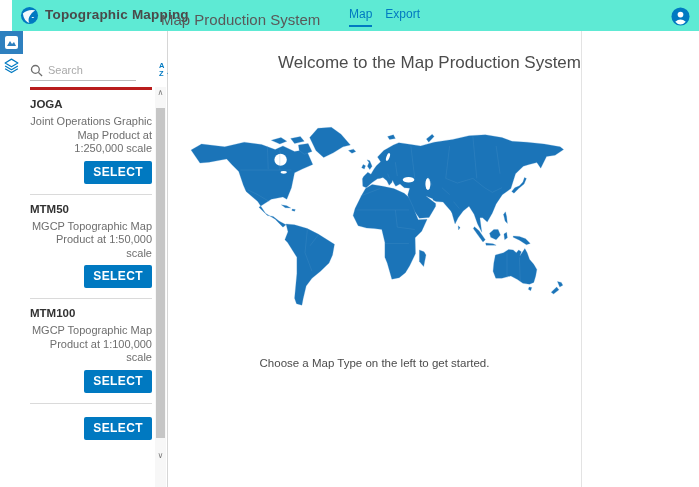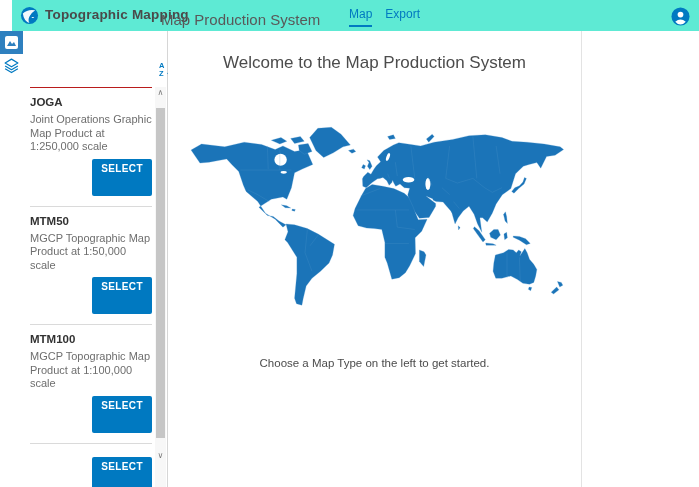--- a/index.html
+++ b/index.html
@@ -34,42 +34,42 @@
                 border-bottom:1px solid #bdbdbd; display:flex; align-items:center; gap:5px; }
   .search-box input { border:none; outline:none; width:84px; font-size:11px; color:#4c4c4c;
                       font-family:"Liberation Sans", sans-serif; }
   .search-box input::placeholder { color:#a9a9a9; }
   .sort-btn { position:absolute; right:-16px; top:0; width:18px; height:20px; cursor:pointer;
               color:#0079c1; display:flex; align-items:center; }
   .sort-az { display:flex; flex-direction:column; font-size:7.5px; font-weight:700; line-height:8px; }
   .sort-arrow { font-size:11px; line-height:11px; margin-left:1px; }
 
   .list { position:absolute; left:7px; right:15px; top:56px; bottom:0; overflow:hidden;
-          border-top:1px solid #b91c1c; }
+          border-top:3px solid #b91c1c; }
   .item { padding:8px 0 10px 0; border-bottom:1px solid #dadada; }
   .item:last-child { border-bottom:none; }
   .item-title { font-size:11.5px; font-weight:700; color:#323232; margin-bottom:5px; }
-  .item-desc { font-size:11px; line-height:13.5px; color:#6e6e6e; }
+  .item-desc { font-size:11px; line-height:13.5px; color:#6e6e6e;text-align:right; }
   .select-btn { display:block; margin:5px 0 0 auto; background:#0079c1; color:#fff;
-                font-size:10px; font-weight:700; letter-spacing:.4px; border:none;
-                border-radius:2px; padding:4px 9px 22px; cursor:pointer;
+                font-size:12px; font-weight:700; letter-spacing:.4px; border:none;
+                border-radius:2px; padding:4px 9px 5px; cursor:pointer;
                 font-family:"Liberation Sans", sans-serif; }
 
   
   .v-scrollbar { position:absolute; right:1px; top:56px; bottom:0; width:11px; background:#f7f7f7; }
   .scroll-arrow { width:11px; height:12px; font-size:8px; color:#7a7a7a; text-align:center;
                   line-height:12px; cursor:pointer; }
   .scroll-arrow.down { position:absolute; bottom:25px; }
   .scroll-thumb { position:absolute; left:1px; top:21px; width:9px; height:330px;
                   background:#c6c6c6; cursor:pointer; }
 
   
   .main { position:absolute; left:168px; top:31px; width:414px; bottom:0;
           background:#fff; border-right:1px solid #e3e3e3; }
-  .welcome { margin-top:22px; text-align:center; font-size:17px; font-weight:400; color:#4c4c4c; }
+  .welcome { margin-top:22px; text-align:right; font-size:17px; font-weight:400; color:#4c4c4c; }
   .map-wrap { width:378px; height:182px; margin:52px auto 0; }
   .instruction { margin-top:50px; text-align:center; font-size:11.5px; color:#4c4c4c; }
 </style>
 </head>
 <body>
 
 <div class="header">
   <svg class="logo" viewBox="0 0 20 20">
     <circle cx="10" cy="10" r="9" fill="#0079c1"></circle>
     <path d="M3,8 Q8,3 16,4.5 Q12,7 10,11 Q8,15 10,18 Q4,16 3,8 Z" fill="#fff" opacity="0.95"></path>
@@ -101,20 +101,27 @@
       <path d="M10,2.5 L17.5,7 L10,11.5 L2.5,7 Z"></path>
       <path d="M2.5,10.5 L10,15 L17.5,10.5"></path>
       <path d="M2.5,13.8 L10,18.3 L17.5,13.8"></path>
     </svg>
   </div>
 </div>
 
 <div class="sidebar">
 
   <div class="search-row">
+    <div class="search-box">
+      <svg width="13" height="13" viewBox="0 0 14 14" fill="none" stroke="#6e6e6e" stroke-width="1.4">
+        <circle cx="5.8" cy="5.8" r="4.2"></circle>
+        <line x1="9" y1="9" x2="13" y2="13"></line>
+      </svg>
+      <input type="text" placeholder="Search" style="">
+    </div>
     <div class="sort-btn">
       <span class="sort-az">
         <span>A</span>
         <span>Z</span>
       </span>
       <span class="sort-arrow">↓</span>
     </div>
   </div>
 
   <div class="list">

